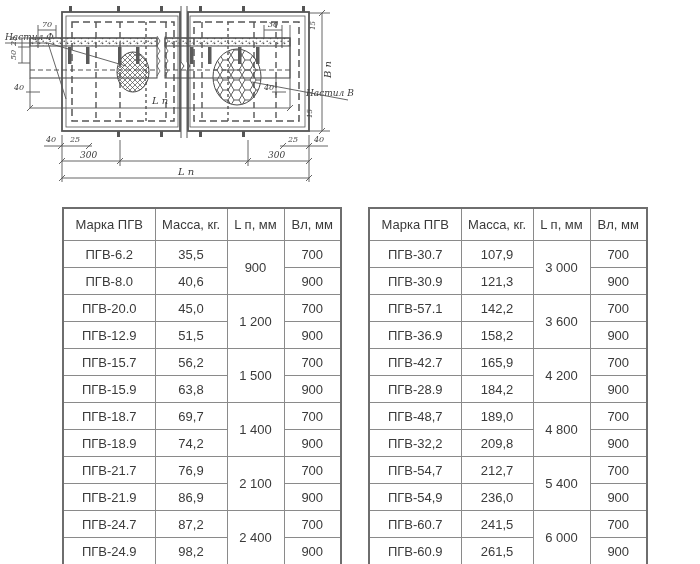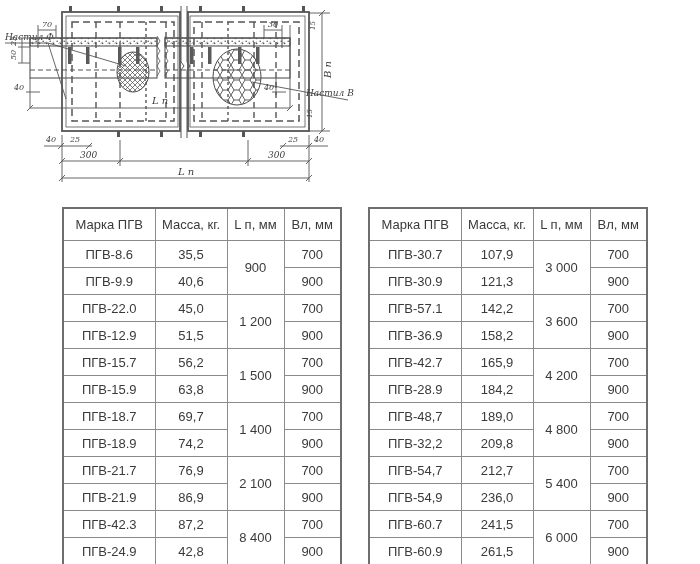--- a/index.html
+++ b/index.html
@@ -239,32 +239,32 @@
         <thead>
             <tr>
               <th>Марка ПГВ</th>
               <th>Масса, кг.</th>
               <th>L п, мм</th>
               <th>Вл, мм</th>
             </tr>
           </thead>
         <tbody>
             <tr>
-              <td>ПГВ-8.6</td>
+              <td>ПГВ-6.2</td>
               <td>35,5</td>
               <td rowspan="2">900</td>
               <td>700</td>
             </tr>
             <tr>
-              <td>ПГВ-9.9</td>
+              <td>ПГВ-8.0</td>
               <td>40,6</td>
               <td>900</td>
             </tr>
             <tr>
-              <td>ПГВ-22.0</td>
+              <td>ПГВ-20.0</td>
               <td>45,0</td>
               <td rowspan="2">1 200</td>
               <td>700</td>
             </tr>
             <tr>
               <td>ПГВ-12.9</td>
               <td>51,5</td>
               <td>900</td>
             </tr>
             <tr>
@@ -294,28 +294,28 @@
               <td>76,9</td>
               <td rowspan="2">2 100</td>
               <td>700</td>
             </tr>
             <tr>
               <td>ПГВ-21.9</td>
               <td>86,9</td>
               <td>900</td>
             </tr>
             <tr>
-              <td>ПГВ-42.3</td>
+              <td>ПГВ-24.7</td>
               <td>87,2</td>
-              <td rowspan="2">8 400</td>
+              <td rowspan="2">2 400</td>
               <td>700</td>
             </tr>
             <tr>
               <td>ПГВ-24.9</td>
-              <td>42,8</td>
+              <td>98,2</td>
               <td>900</td>
             </tr>
           </tbody>
       </table>
     </div>
     <div class="tbl-wrap-right">
       <table class="spec">
         <colgroup>
             <col class="c-mark">
             <col class="c-mass">

